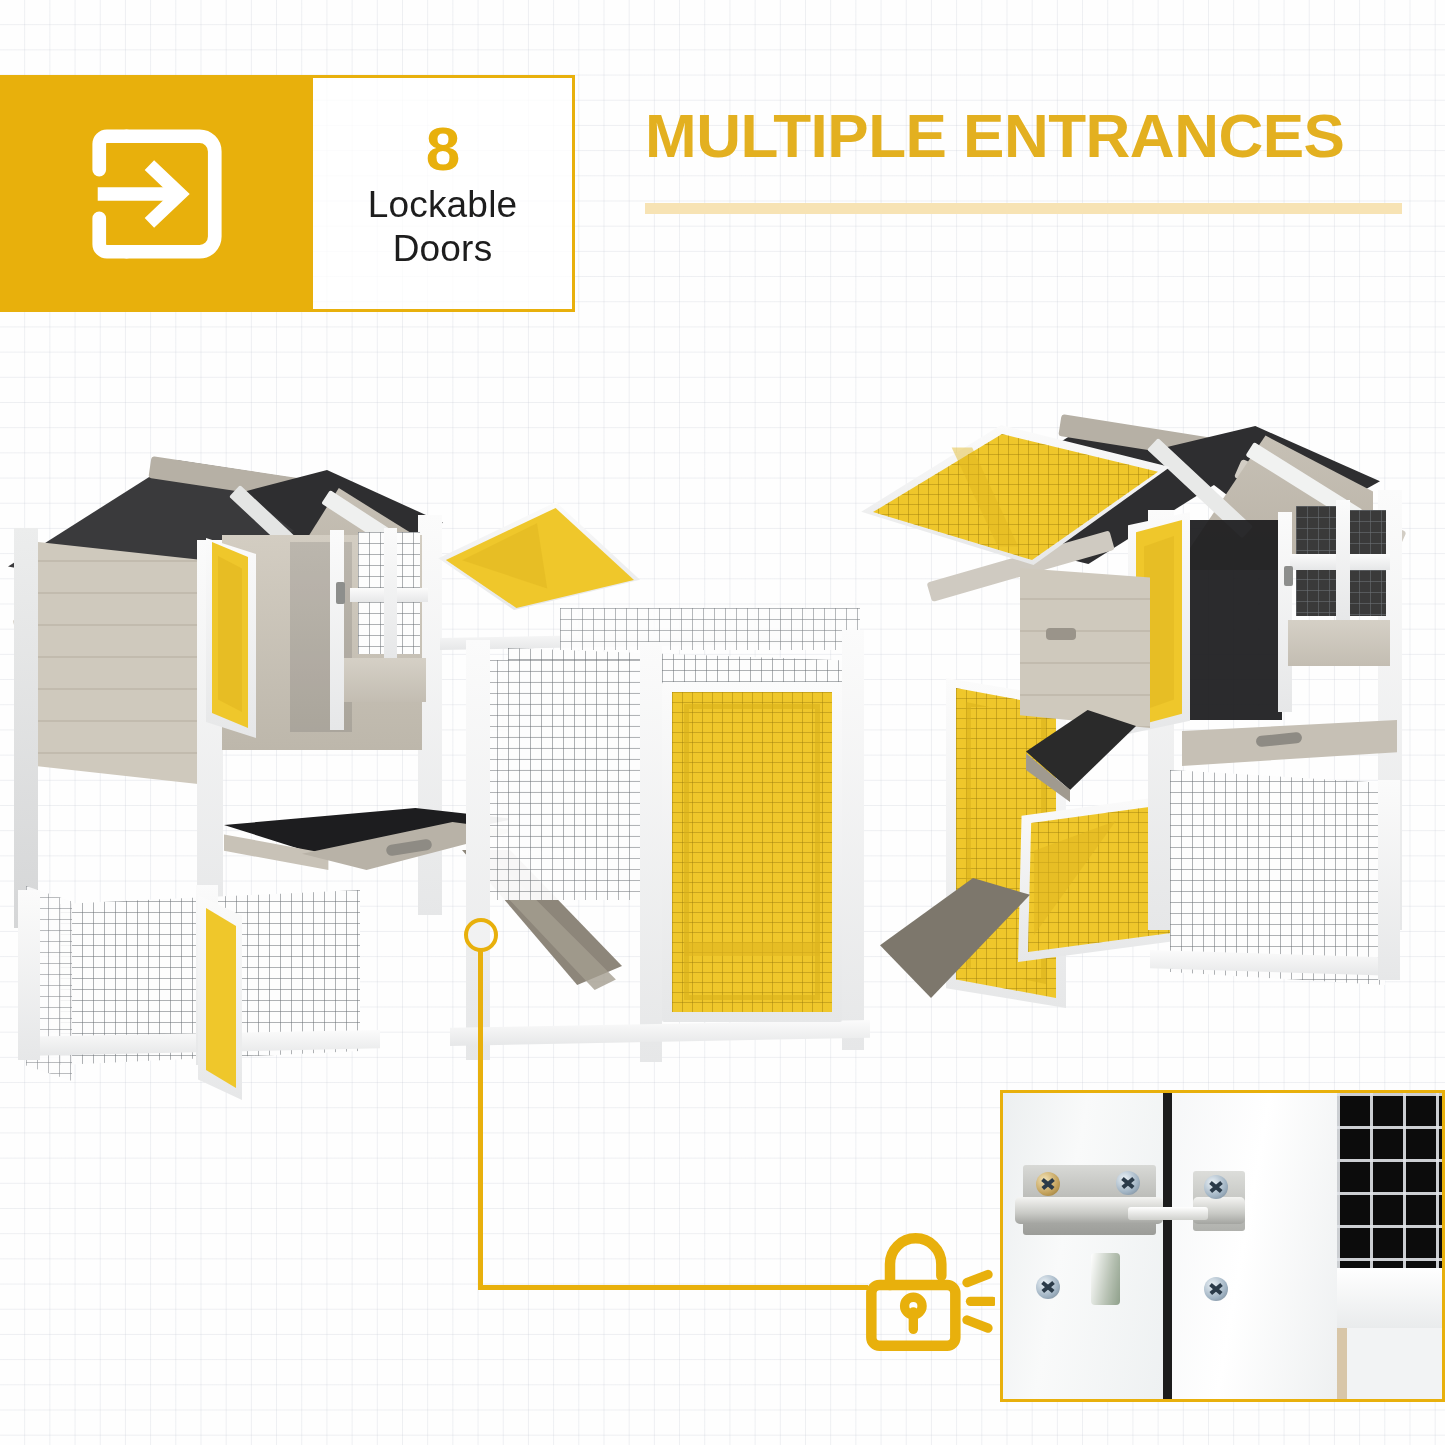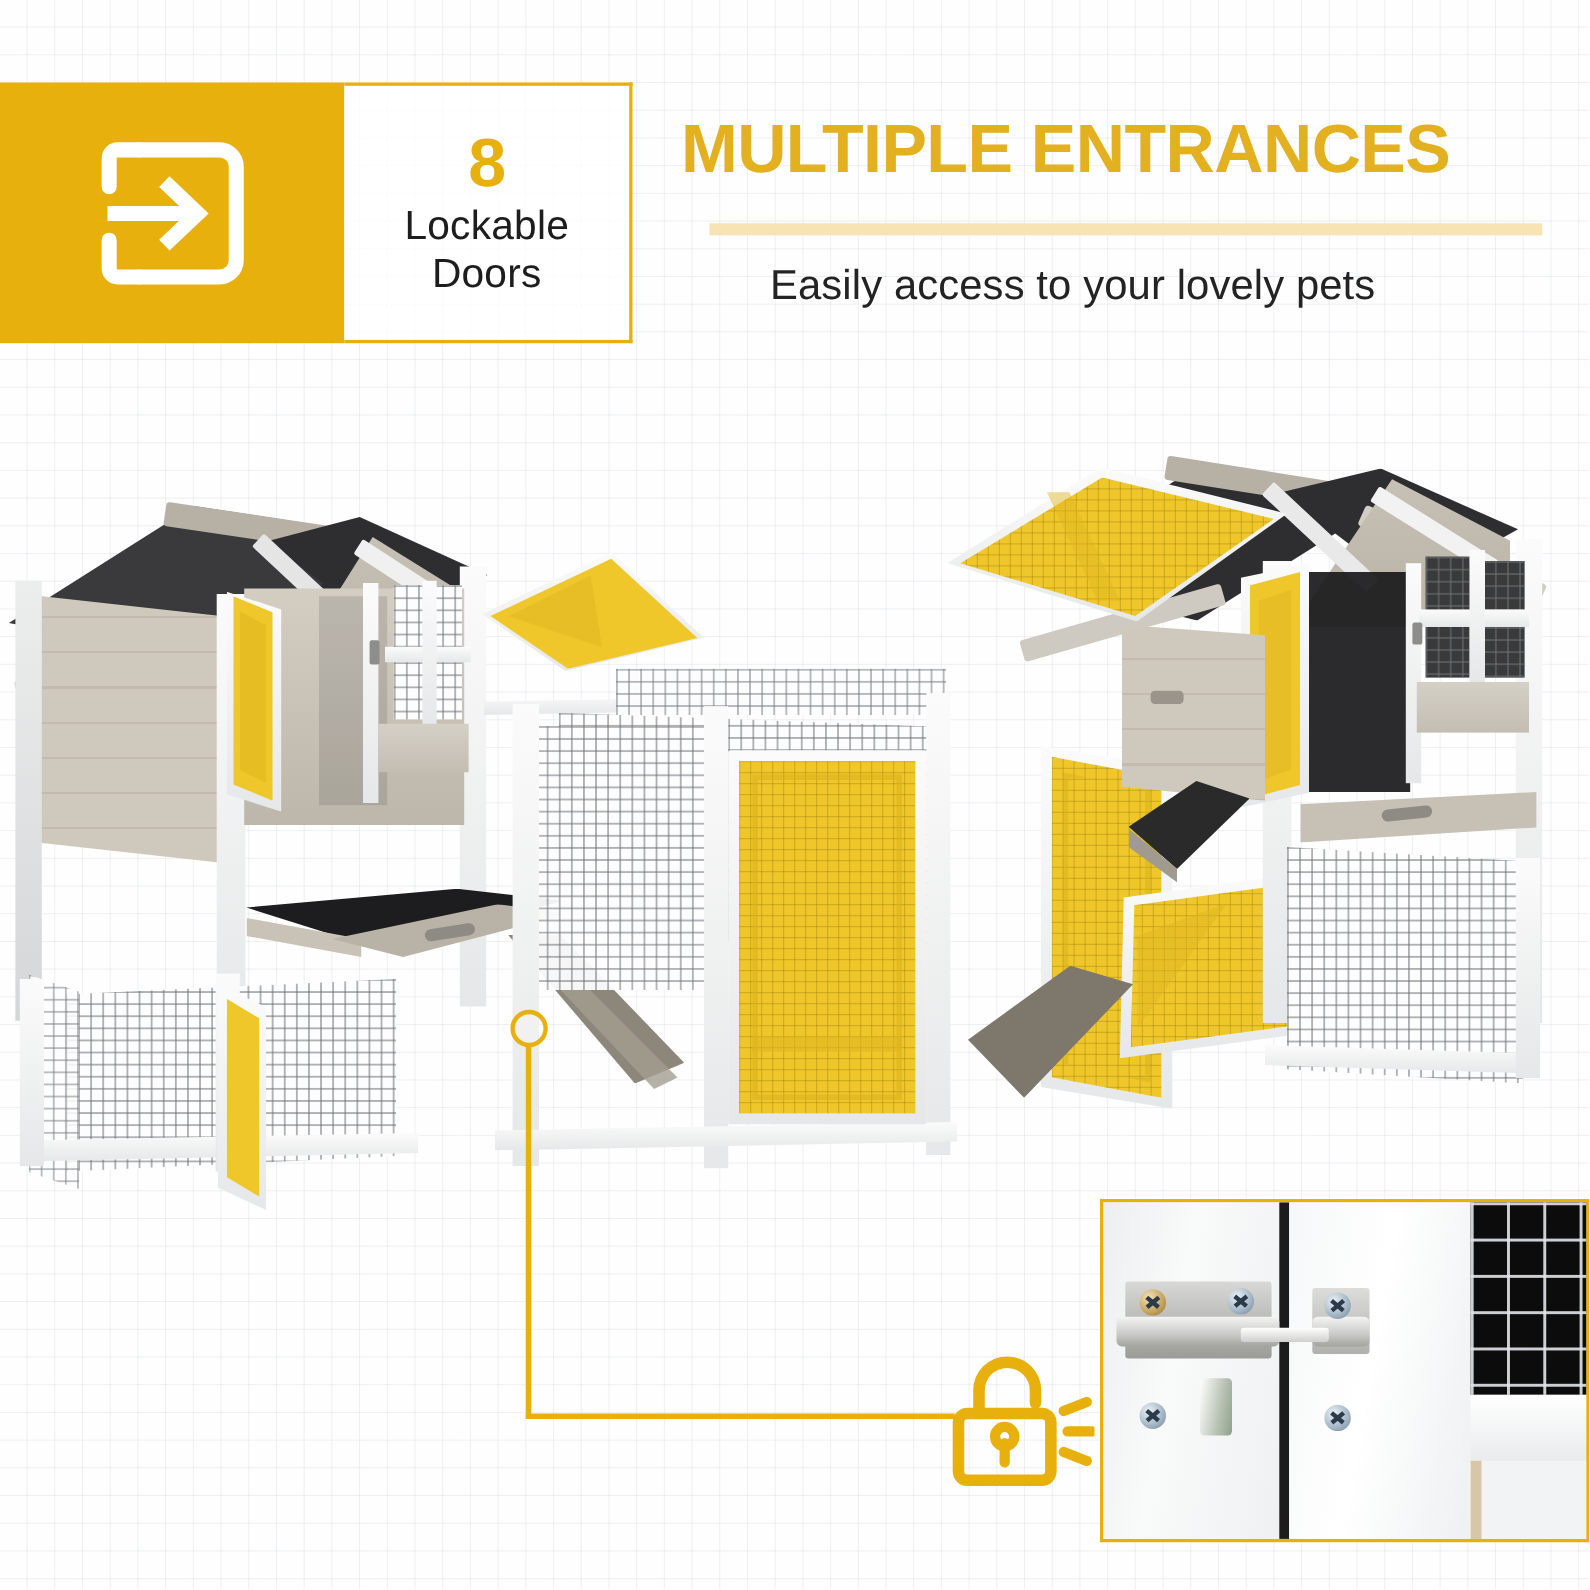--- a/index.html
+++ b/index.html
@@ -38,21 +38,21 @@
     font-size:62px;font-weight:bold;color:#E8B00C;line-height:0.95;
     letter-spacing:-1px;margin-bottom:4px;
   }
   .badge-label{
     font-size:37px;color:#1d1d1d;line-height:1.18;text-align:center;
     font-weight:300;letter-spacing:.2px;
   }
 
   
   .headline{
-    position:absolute;left:619px;top:103px;width:770px;
+    position:absolute;left:645px;top:103px;width:770px;
     font-size:62px;font-weight:bold;color:#E3B020;
     letter-spacing:-0.5px;line-height:1.05;white-space:nowrap;
   }
   .head-rule{
     position:absolute;left:645px;top:203px;width:757px;height:11px;
     background:#F7E3B4;
   }
   .subhead{
     position:absolute;left:700px;top:238px;width:720px;
     font-size:38px;color:#232323;font-weight:300;line-height:1.2;
@@ -164,21 +164,20 @@
   </div>
 
   <div class="badge-count-box">
     <div class="badge-number">8</div>
     <div class="badge-label">Lockable</div>
     <div class="badge-label">Doors</div>
   </div>
 
   <div class="headline">MULTIPLE ENTRANCES</div>
   <div class="head-rule"></div>
-  <div class="subhead">Easily access to your lovely pets</div>
 
   <div class="stage">
 
     <div class="pc roof" style="left:10px;top:138px;width:345px;height:130px;
                 clip-path:polygon(6% 100%,44% 0%,100% 22%,60% 130%);"></div>
     <div class="pc roofT" style="left:8px;top:130px;width:350px;height:140px;
                 clip-path:polygon(0% 76%,48% 0%,100% 20%,52% 100%);"></div>
     <div class="pc" style="left:150px;top:126px;width:218px;height:22px;background:#b6b0a5;
                 transform:rotate(8.5deg);transform-origin:left center;border-radius:3px;"></div>
     <div class="pc" style="left:8px;top:235px;width:210px;height:20px;background:#cfcac1;

